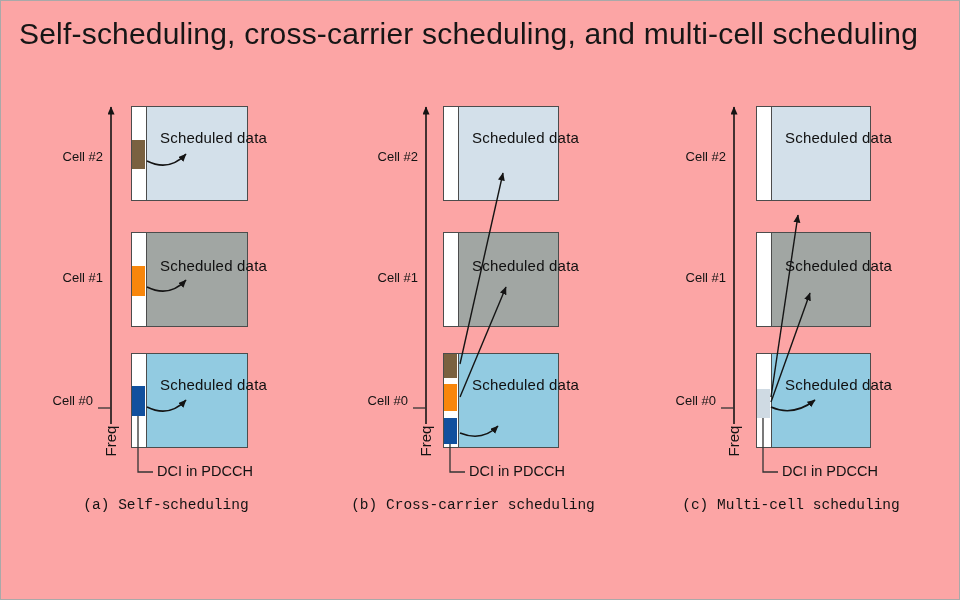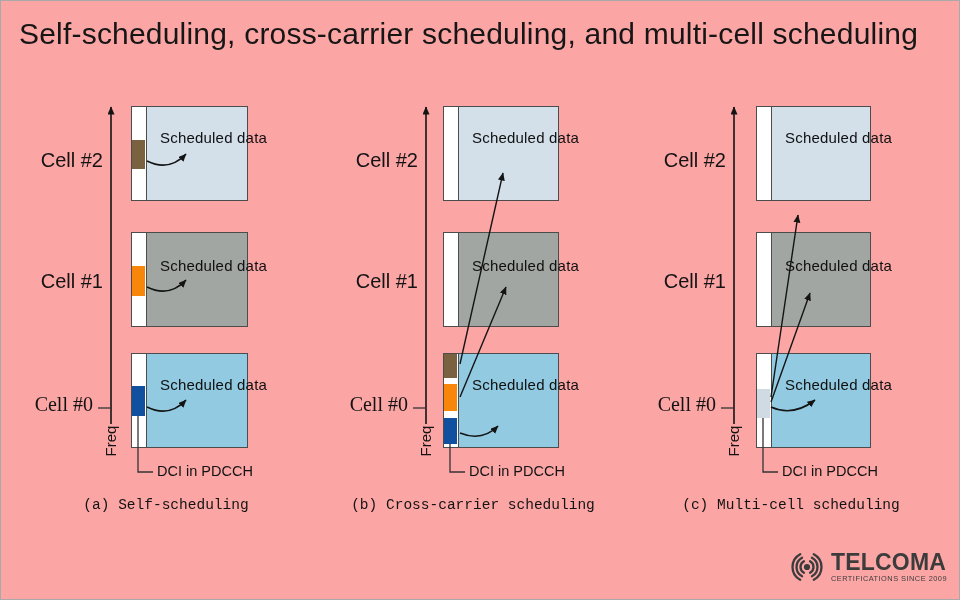--- a/index.html
+++ b/index.html
@@ -16,22 +16,22 @@
   .block .pdcch{position:absolute;left:0;top:0;bottom:0;width:14px;background:#ffffff;border-right:1px solid var(--c-outline);}
   .fill-c2{background:var(--c-cell2-fill);}
   .fill-c1{background:var(--c-cell1-fill);}
   .fill-c0{background:var(--c-cell0-fill);}
   .sched{position:absolute;left:28px;top:22px;font-size:15px;letter-spacing:.2px;color:#101010;white-space:nowrap;}
   .dci{position:absolute;}
   .dci-brown{background:var(--c-dci-brown);}
   .dci-orange{background:var(--c-dci-orange);}
   .dci-blue{background:var(--c-dci-blue);}
   .dci-multi{background:var(--c-dci-multicell);}
-  .cell-label{position:absolute;width:90px;font-size:20px;text-align:right;white-space:nowrap;}
-  .cell-label.c0{width:80px;font-family:Liberation Serif, serif;}
+  .cell-label{position:absolute;width:90px;font-size:13px;text-align:right;white-space:nowrap;}
+  .cell-label.c0{width:80px;}
   .freq{position:absolute;width:60px;height:18px;line-height:18px;font-size:15px;text-align:center;transform:rotate(-90deg);}
   .dcilabel{position:absolute;font-size:14.5px;white-space:nowrap;}
   .caption{position:absolute;top:496px;width:300px;font-size:14.5px;text-align:center;white-space:nowrap;font-family:Liberation Mono, monospace;}
   .overlay{position:absolute;left:0;top:0;pointer-events:none;}
   .logo{position:absolute;top:549px;right:12px;display:flex;align-items:center;gap:2px;color:var(--c-logo);}
   .logo-name{font-size:23px;font-weight:700;letter-spacing:.2px;line-height:22px;}
   .logo-tagline{font-size:7.4px;letter-spacing:.48px;margin-top:1px;white-space:nowrap;}
 </style>
 </head>
 <body>
@@ -138,29 +138,14 @@
 
     <line x1="459" y1="363" x2="502" y2="172" stroke="var(--c-arrow)" stroke-width="1.4" marker-end="url(#ah)"></line>
     <line x1="459" y1="396" x2="505" y2="286" stroke="var(--c-arrow)" stroke-width="1.4" marker-end="url(#ah)"></line>
     <path d="M459,432 Q481,441 497,425" fill="none" stroke="var(--c-arrow)" stroke-width="1.6" marker-end="url(#ah)"></path>
 
     <line x1="770" y1="396" x2="797" y2="214" stroke="var(--c-arrow)" stroke-width="1.4" marker-end="url(#ah)"></line>
     <line x1="770" y1="401" x2="809" y2="292" stroke="var(--c-arrow)" stroke-width="1.4" marker-end="url(#ah)"></line>
     <path d="M770,406 Q792,416 814,399" fill="none" stroke="var(--c-arrow)" stroke-width="1.6" marker-end="url(#ah)"></path>
   </svg>
 
-  <div class="logo">
-    <svg width="44" height="34" viewBox="0 0 44 34">
-      <circle cx="22" cy="17" r="3.1" fill="var(--c-logo)"></circle>
-      <path d="M25.05,11.26 A6.5 6.5 0 0 1 25.05,22.74" fill="none" stroke="var(--c-logo)" stroke-width="2.3" stroke-linecap="round"></path>
-      <path d="M26.92,7.73  A10.5 10.5 0 0 1 26.92,26.27" fill="none" stroke="var(--c-logo)" stroke-width="2.3" stroke-linecap="round"></path>
-      <path d="M28.80,4.20  A14.5 14.5 0 0 1 28.80,29.80" fill="none" stroke="var(--c-logo)" stroke-width="2.3" stroke-linecap="round"></path>
-      <path d="M18.95,11.26 A6.5 6.5 0 0 0 18.95,22.74" fill="none" stroke="var(--c-logo)" stroke-width="2.3" stroke-linecap="round"></path>
-      <path d="M17.08,7.73  A10.5 10.5 0 0 0 17.08,26.27" fill="none" stroke="var(--c-logo)" stroke-width="2.3" stroke-linecap="round"></path>
-      <path d="M15.20,4.20  A14.5 14.5 0 0 0 15.20,29.80" fill="none" stroke="var(--c-logo)" stroke-width="2.3" stroke-linecap="round"></path>
-    </svg>
-    <div class="logo-text">
-      <div class="logo-name">TELCOMA</div>
-      <div class="logo-tagline">CERTIFICATIONS SINCE 2009</div>
-    </div>
-  </div>
 
 </div>
 
 </body></html>

